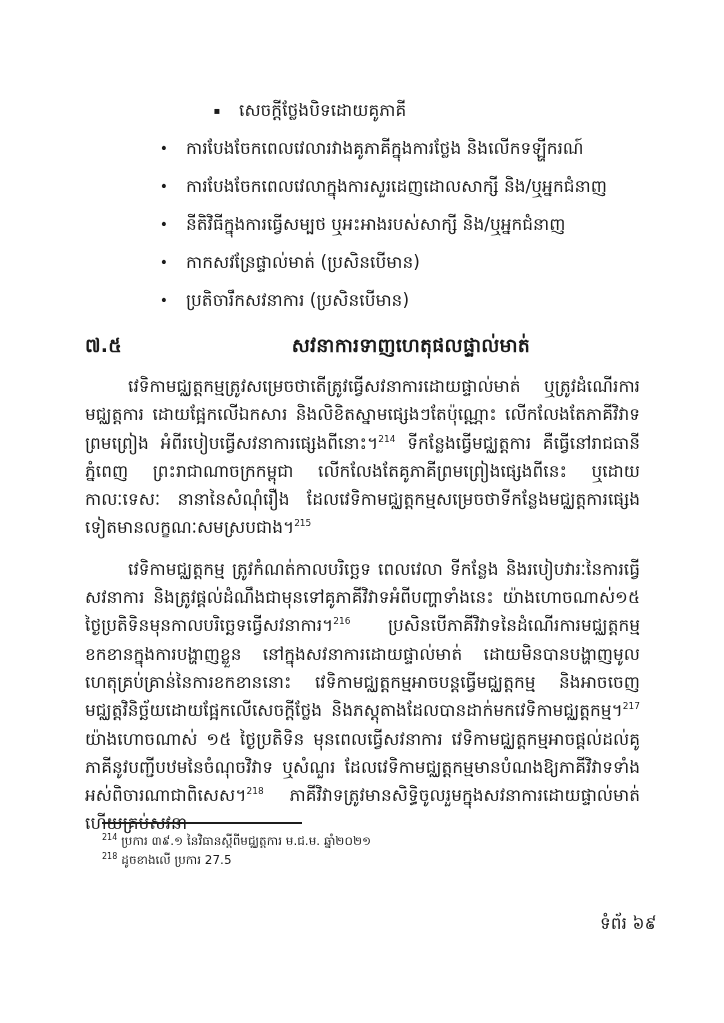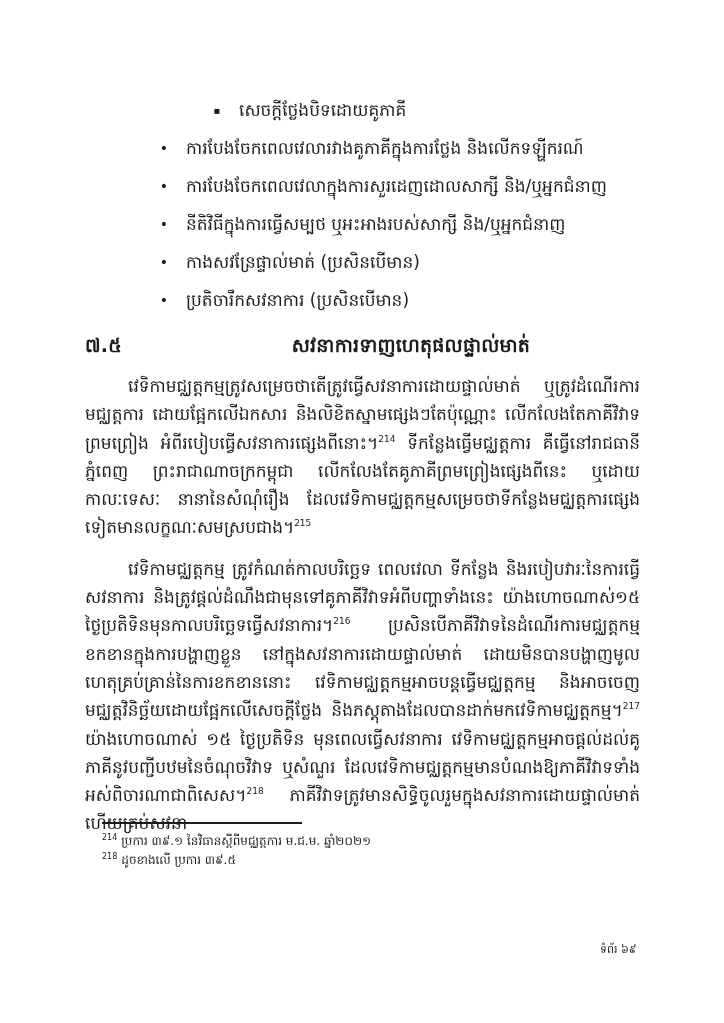--- a/index.html
+++ b/index.html
@@ -80,22 +80,22 @@
   .footnote-item {
     font-size: 12px;
     line-height: 18.5px;
     white-space: nowrap;
   }
   .footnote-item sup { margin-right: 4px; font-size: 8px; }
   
   .page-number {
     position: absolute;
     left: 600px;
-    top: 942px;
-    font-size: 11px;
+    top: 915px;
+    font-size: 17px;
     line-height: 16px;
     color: #1c1c1c;
   }
 </style>
 </head>
 <body>
 
 <div class="page">
 
   <div class="bullet-row sub">
@@ -110,40 +110,40 @@
   <div class="bullet-row main">
     <span class="bullet-marker">•</span>
     <span class="bullet-text">ការបែងចែកពេលវេលាក្នុងការសួរដេញដោលសាក្សី និង/ឬអ្នកជំនាញ</span>
   </div>
   <div class="bullet-row main">
     <span class="bullet-marker">•</span>
     <span class="bullet-text">នីតិវិធីក្នុងការធ្វើសម្បថ ឬអះអាងរបស់សាក្សី និង/ឬអ្នកជំនាញ</span>
   </div>
   <div class="bullet-row main">
     <span class="bullet-marker">•</span>
-    <span class="bullet-text">កាងសវន្រែផ្ទាល់មាត់ (ប្រសិនបើមាន)</span>
+    <span class="bullet-text">កាកសវន្រែផ្ទាល់មាត់ (ប្រសិនបើមាន)</span>
   </div>
   <div class="bullet-row main">
     <span class="bullet-marker">•</span>
     <span class="bullet-text">ប្រតិចារឹកសវនាការ (ប្រសិនបើមាន)</span>
   </div>
 
   <div class="section-heading">
     <span class="heading-number">៧.៥</span>
     <span class="heading-title">សវនាការទាញហេតុផលផ្ទាល់មាត់</span>
   </div>
 
   <p class="body-paragraph">វេទិកាមជ្ឈត្តកម្មត្រូវសម្រេចថាតើត្រូវធ្វើសវនាការដោយផ្ទាល់មាត់ ឬត្រូវដំណើរការមជ្ឈត្តការ ដោយផ្អែកលើឯកសារ និងលិខិតស្នាមផ្សេងៗតែប៉ុណ្ណោះ លើកលែងតែភាគីវិវាទព្រមព្រៀង អំពីរបៀបធ្វើសវនាការផ្សេងពីនោះ។<sup>214</sup> ទីកន្លែងធ្វើមជ្ឈត្តការ គឺធ្វើនៅរាជធានីភ្នំពេញ ព្រះរាជាណាចក្រកម្ពុជា លើកលែងតែគូភាគីព្រមព្រៀងផ្សេងពីនេះ ឬដោយកាលៈទេសៈ នានានៃសំណុំរឿង ដែលវេទិកាមជ្ឈត្តកម្មសម្រេចថាទីកន្លែងមជ្ឈត្តការផ្សេងទៀតមានលក្ខណៈសមស្របជាង។<sup>215</sup></p>
   <p class="body-paragraph">វេទិកាមជ្ឈត្តកម្ម ត្រូវកំណត់កាលបរិច្ឆេទ ពេលវេលា ទីកន្លែង និងរបៀបវារៈនៃការធ្វើសវនាការ និងត្រូវផ្តល់ដំណឹងជាមុនទៅគូភាគីវិវាទអំពីបញ្ហាទាំងនេះ យ៉ាងហោចណាស់១៥ ថ្ងៃប្រតិទិនមុនកាលបរិច្ឆេទធ្វើសវនាការ។<sup>216</sup> ប្រសិនបើភាគីវិវាទនៃដំណើរការមជ្ឈត្តកម្មខកខានក្នុងការបង្ហាញខ្លួន នៅក្នុងសវនាការដោយផ្ទាល់មាត់ ដោយមិនបានបង្ហាញមូលហេតុគ្រប់គ្រាន់នៃការខកខាននោះ វេទិកាមជ្ឈត្តកម្មអាចបន្តធ្វើមជ្ឈត្តកម្ម និងអាចចេញមជ្ឈត្តវិនិច្ឆ័យដោយផ្អែកលើសេចក្តីថ្លែង និងភស្តុតាងដែលបានដាក់មកវេទិកាមជ្ឈត្តកម្ម។<sup>217</sup> យ៉ាងហោចណាស់ ១៥ ថ្ងៃប្រតិទិន មុនពេលធ្វើសវនាការ វេទិកាមជ្ឈត្តកម្មអាចផ្តល់ដល់គូភាគីនូវបញ្ជីបឋមនៃចំណុចវិវាទ ឬសំណួរ ដែលវេទិកាមជ្ឈត្តកម្មមានបំណងឱ្យភាគីវិវាទទាំងអស់ពិចារណាជាពិសេស។<sup>218</sup> ភាគីវិវាទត្រូវមានសិទ្ធិចូលរួមក្នុងសវនាការដោយផ្ទាល់មាត់ ហើយគ្រប់សវនា</p>
 
   <div class="footnote-block">
     <div class="footnote-separator"></div>
     <div class="footnote-item">
       <sup>214</sup><span>ប្រការ ៣៩.១ នៃវិធានស្តីពីមជ្ឈត្តការ ម.ជ.ម. ឆ្នាំ២០២១</span>
     </div>
     <div class="footnote-item">
-      <sup>218</sup><span>ដូចខាងលើ ប្រការ ៣៩.៥</span>
+      <sup>218</sup><span>ដូចខាងលើ ប្រការ 27.5</span>
     </div>
   </div>
 
   <div class="page-number">ទំព័រ ៦៩</div>
 
 </div>
 
 </body></html>

